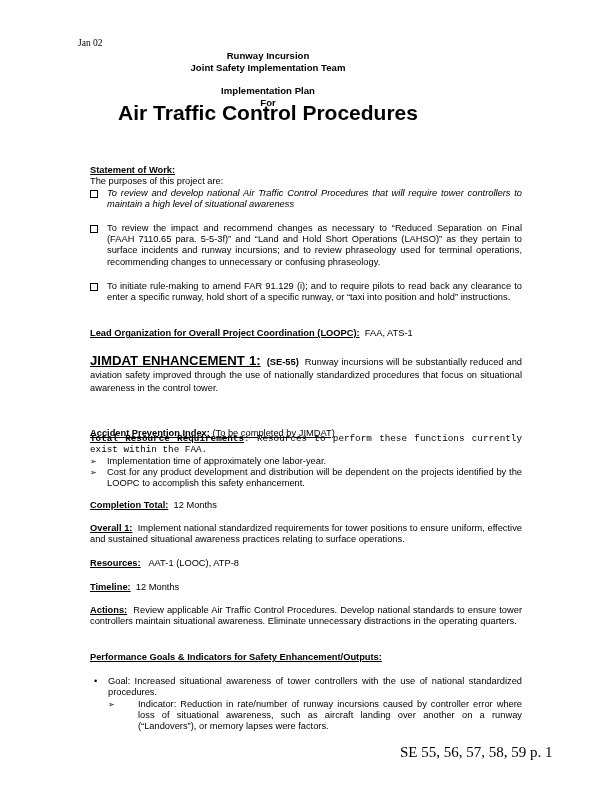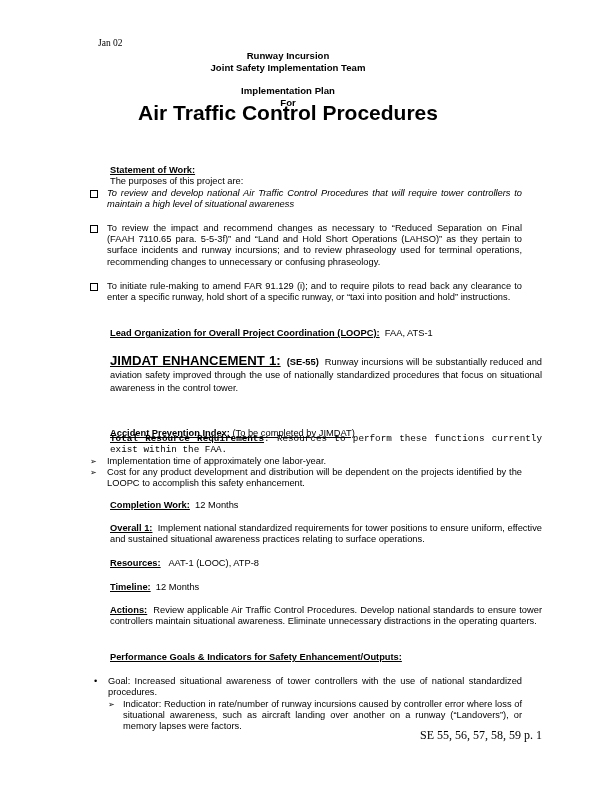--- a/index.html
+++ b/index.html
@@ -1,39 +1,39 @@
 <!DOCTYPE html>
 <html><head>
   <meta charset="utf-8">
   <style>
     html, body { margin: 0; padding: 0; background: #ffffff; }
     body {
       width: 612px; height: 792px; position: relative; overflow: hidden;
       font-family: "Liberation Sans", sans-serif; font-size: 9.3px; color: #000; line-height: 11.2px;
     }
-    .abs { position: absolute; margin-left: 20px; }
+    .abs { position: absolute; }
     .serif { font-family: "Liberation Serif", serif; }
     .center { text-align: center; left: 0; width: 536px; }
     .hdr { font-weight: bold; font-size: 9.6px; }
     .title { font-weight: bold; font-size: 21px; }
     .block { left: 90px; width: 432px; text-align: justify; }
     .label { font-weight: bold; text-decoration: underline; }
     .item { position: absolute; left: 90px; width: 432px; }
     .item .mark { position: absolute; left: 0; top: 0; width: 14px; }
     .item .txt { margin-left: 17px; text-align: justify; }
     .box { display: inline-block; width: 6px; height: 6px; border: 0.8px solid #000; margin-top: 2px; }
     .se-head { font-weight: bold; font-size: 13.2px; text-decoration: underline; }
     .se-code { font-weight: bold; }
     .arrow { font-size: 8px; }
     .goal { position: absolute; left: 90px; width: 432px; }
     .goal .bullet { position: absolute; left: 4px; top: 0; }
     .goal .txt { margin-left: 0; padding-left: 18px; text-align: justify; }
     .ind { position: absolute; left: 108px; width: 414px; }
     .ind .mark { position: absolute; left: 0; top: 0; }
-    .ind .txt { margin-left: 15px; text-align: justify; }
+    .ind .txt { margin-left: 30px; text-align: justify; }
   </style>
 </head>
 <body>
 
 <div>
 
   <div class="abs serif" style="left:78px; top:38px; font-size:9.5px;">Jan 02</div>
 
   <div class="abs center hdr" style="top:50px;">Runway Incursion</div>
   <div class="abs center hdr" style="top:62px;">Joint Safety Implementation Team</div>
@@ -84,21 +84,21 @@
   <div class="item" style="top:456px;">
     <span class="mark arrow">➢</span>
     <div class="txt">Implementation time of approximately one labor-year.</div>
   </div>
   <div class="item" style="top:467px;">
     <span class="mark arrow">➢</span>
     <div class="txt">Cost for any product development and distribution will be dependent on the projects identified by the LOOPC to accomplish this safety enhancement.</div>
   </div>
 
   <div class="abs block" style="top:500px;">
-    <span class="label">Completion Work:</span>
+    <span class="label">Completion Total:</span>
     <span>&nbsp;</span><span>12 Months</span>
   </div>
 
   <div class="abs block" style="top:523px;">
     <span class="label">Overall 1:</span>
     <span>&nbsp;</span><span>Implement national standardized requirements for tower positions to ensure uniform, effective and sustained situational awareness practices relating to surface operations.</span>
   </div>
 
   <div class="abs block" style="top:558px;">
     <span class="label">Resources:</span>
@@ -122,15 +122,15 @@
   <div class="goal" style="top:676px;">
     <span class="bullet">•</span>
     <div class="txt">Goal:   Increased situational awareness of tower controllers with the use of national standardized procedures.</div>
   </div>
 
   <div class="ind" style="top:699px;">
     <span class="mark arrow">➢</span>
     <div class="txt">Indicator: Reduction in rate/number of runway incursions caused by controller error where loss of situational awareness, such as aircraft landing over another on a runway (“Landovers”), or memory lapses were factors.</div>
   </div>
 
-  <div class="abs serif" style="left:400px; top:730px; font-size:12px;">SE 55, 56, 57, 58, 59 p. 1</div>
+  <div class="abs serif" style="left:400px; top:747px; font-size:15px;">SE 55, 56, 57, 58, 59 p. 1</div>
 
 </div>
 
 </body></html>

